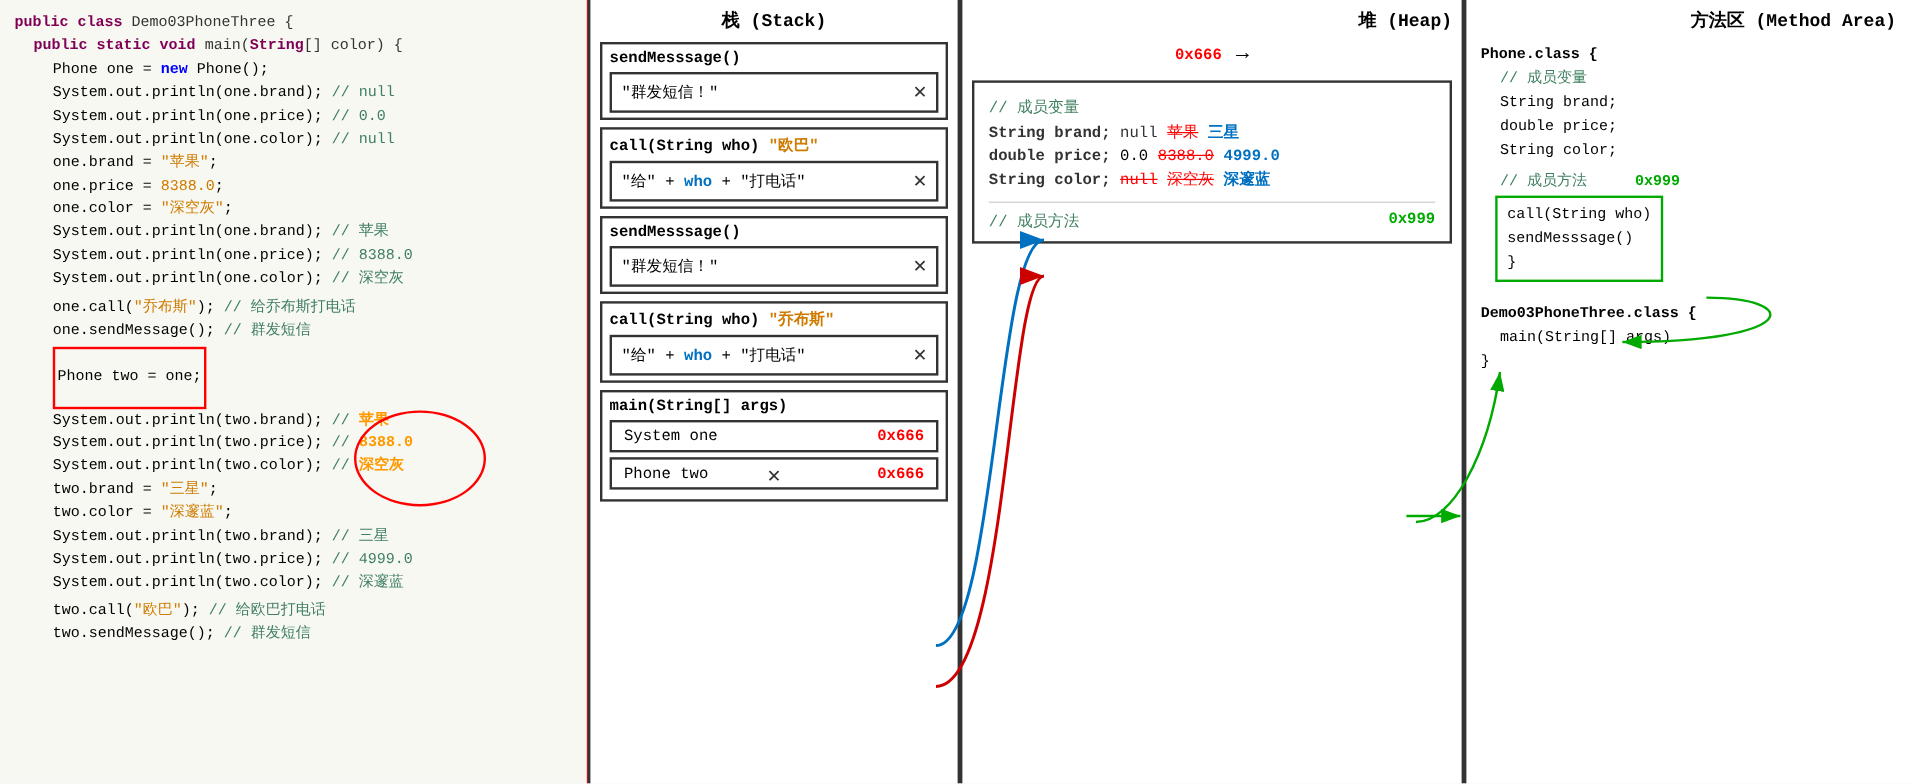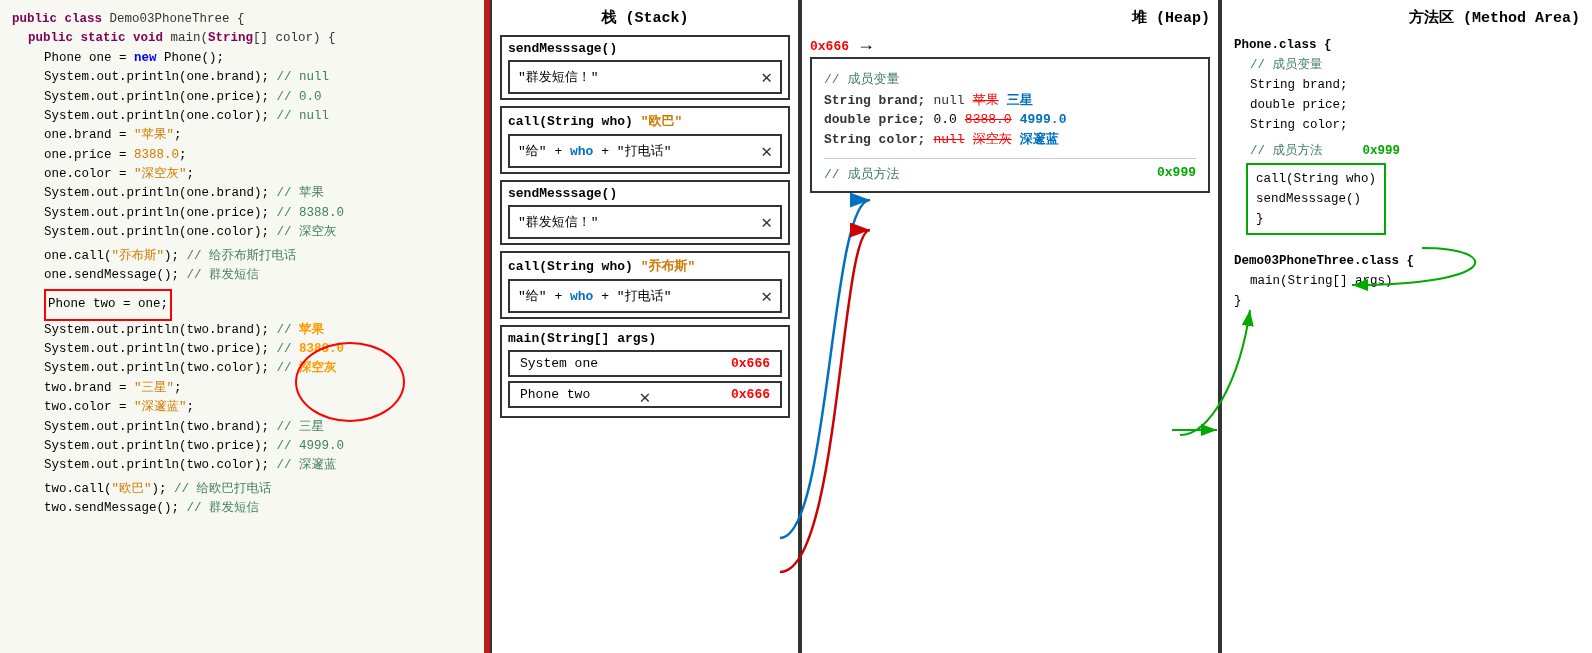--- a/index.html
+++ b/index.html
@@ -15,38 +15,38 @@
       height: 653px;
       background: white;
     }
 
     
     .code-panel {
       width: 490px;
       min-width: 490px;
       background: #f8f8f2;
       padding: 10px 12px;
-      border-right: 6px solid #b91c1c;
+      border-right: 1px solid #b91c1c;
       font-size: 12.5px;
       line-height: 1.55;
       position: relative;
       overflow: hidden;
     }
     .code-panel .kw { color: #7f0055; font-weight: bold; }
     .code-panel .kw2 { color: #0000ff; font-weight: bold; }
     .code-panel .str { color: #ce7b00; }
     .code-panel .num { color: #ce7b00; }
     .code-panel .comment { color: #3f7f5f; }
     .code-panel .cm-orange { color: #f90; font-weight: bold; }
     .code-panel .indent1 { margin-left: 16px; }
     .code-panel .indent2 { margin-left: 32px; }
     .code-panel .highlight-box {
       border: 2px solid red;
       display: inline-block;
-      padding: 4px 2px;
+      padding: 14px 2px;
     }
     .code-panel .circle-red {
       position: absolute;
       border: 2px solid red;
       border-radius: 50%;
       width: 110px;
       height: 80px;
       top: 342px;
       left: 295px;
       pointer-events: none;
@@ -310,21 +310,21 @@
           <span class="addr">0x666</span>
           <span style="position:absolute;bottom:-2px;left:50%;transform:translateX(-50%);font-size:18px;font-weight:bold;color:#333">✕</span>
         </div>
       </div>
     </div>
 
     <div class="heap-panel">
       <div class="section-title">堆 (Heap)</div>
 
 
-      <div style="text-align:left;margin-bottom:2px">
+      <div style="text-align:center;margin-bottom:12px">
         <span class="heap-addr">0x666</span>
         <span style="font-size:18px;margin-left:4px">→</span>
       </div>
 
       <div class="heap-obj">
         <div class="heap-row">
           <span style="color:#3f7f5f">// 成员变量</span>
         </div>
         <div class="heap-row">
           <span class="label">String brand;</span>

